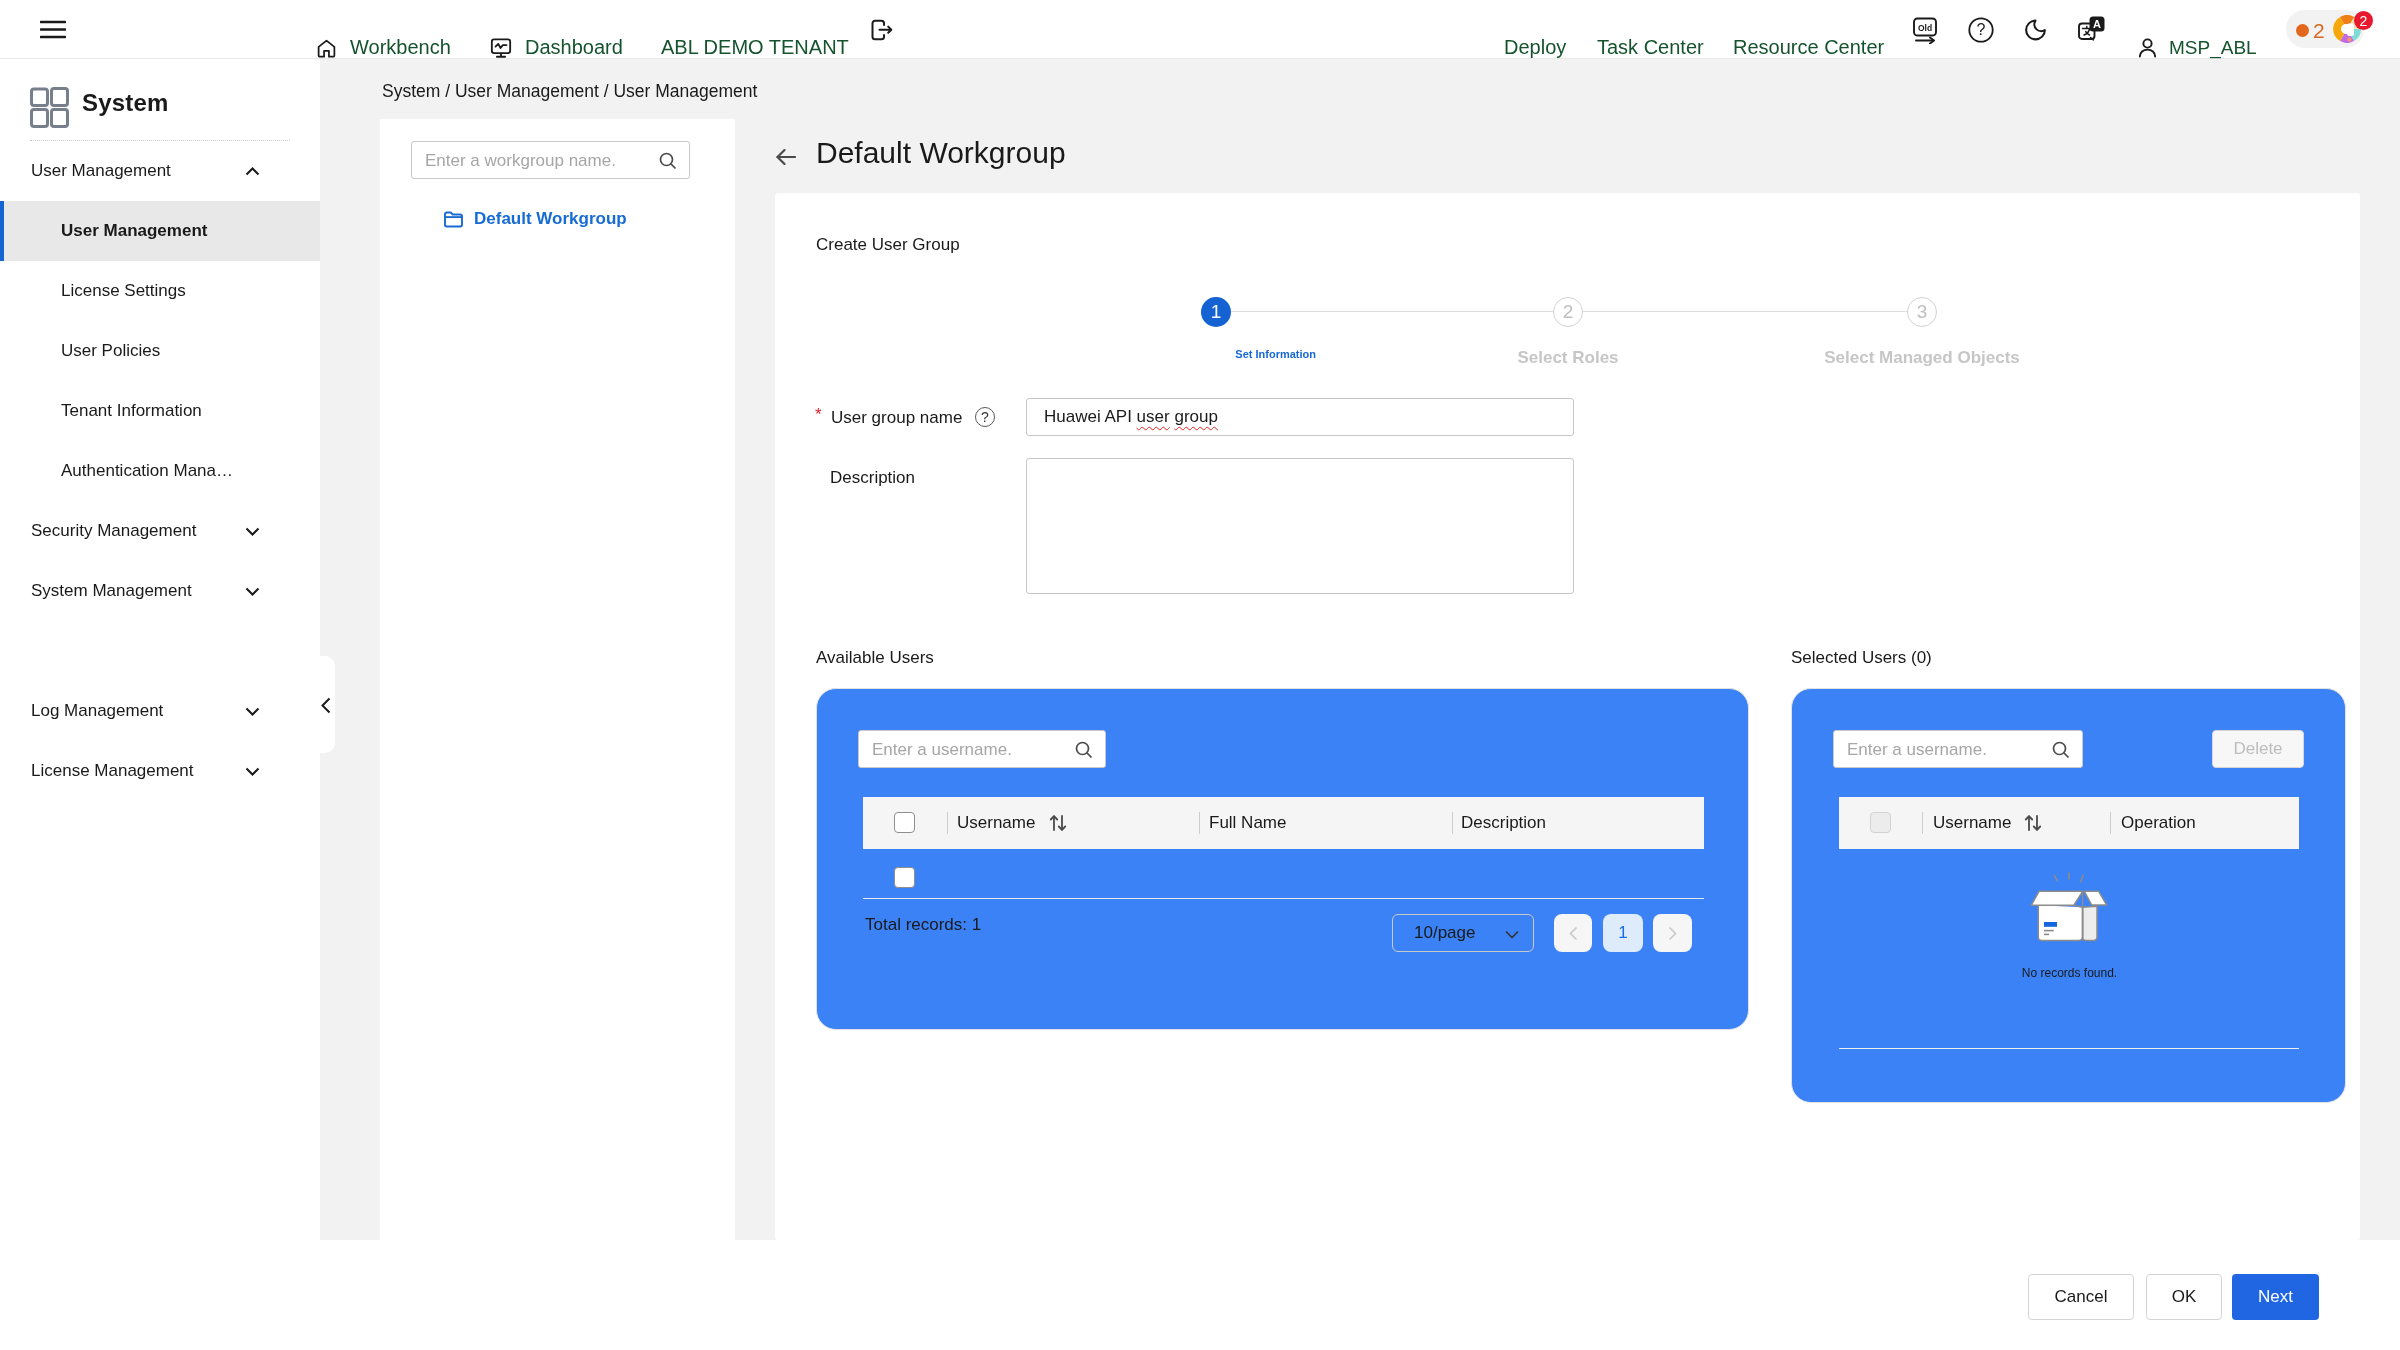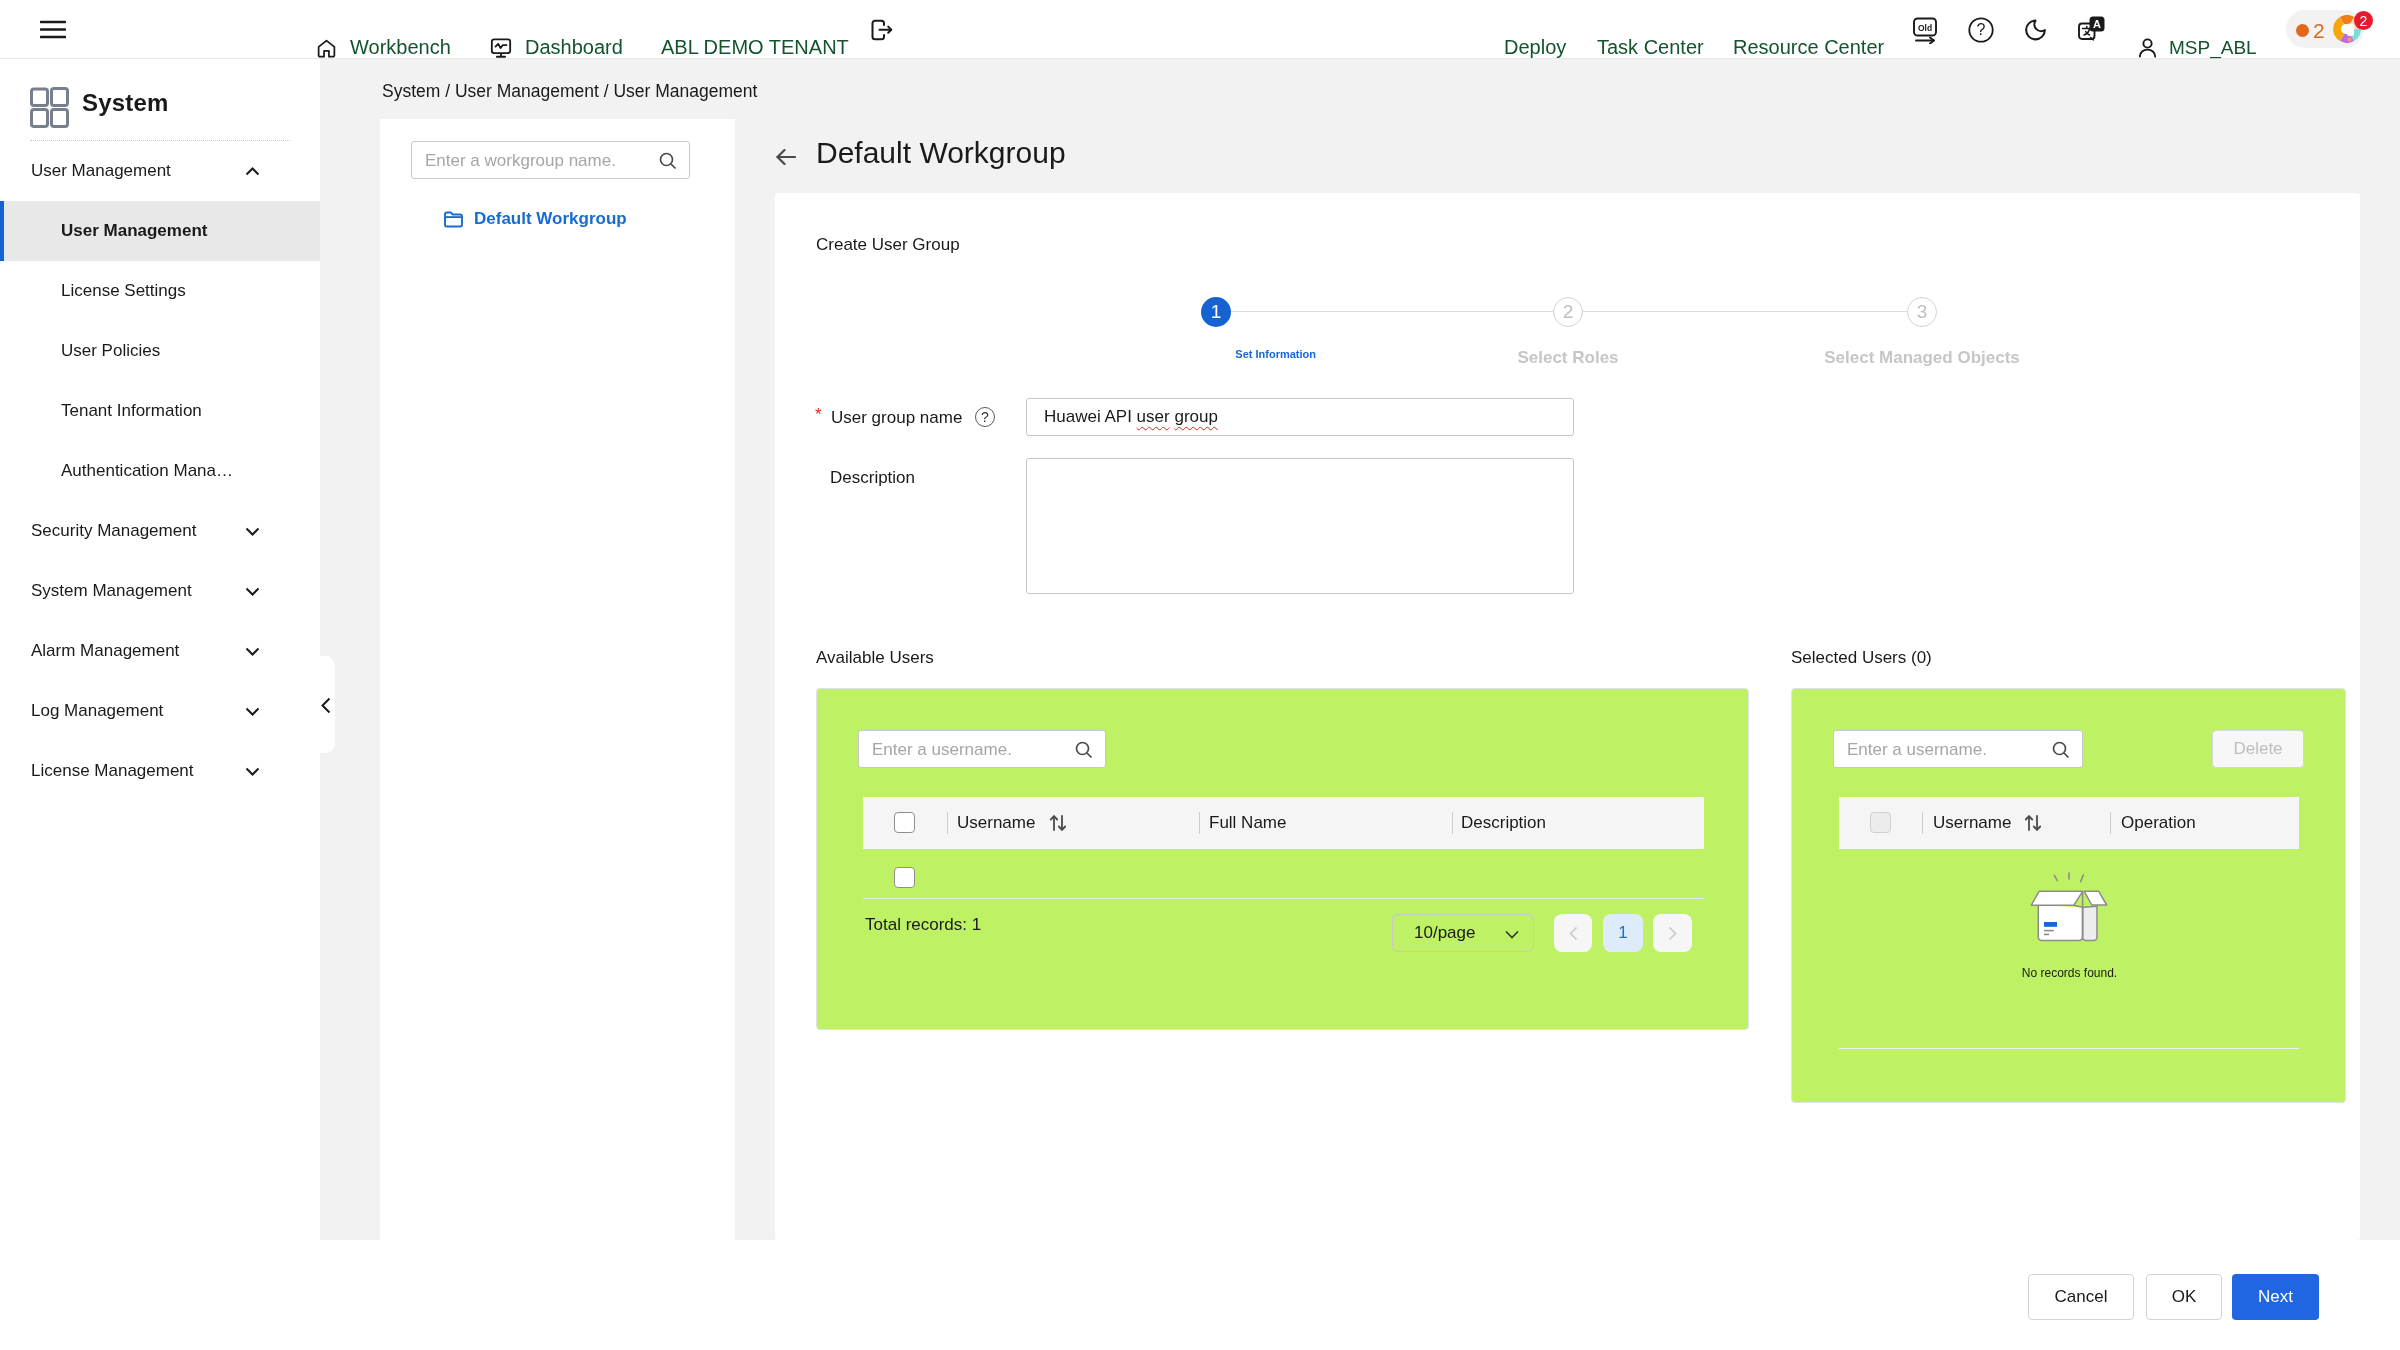--- a/index.html
+++ b/index.html
@@ -23,21 +23,21 @@
 #collapse-tab { position:absolute; left:320px; top:656px; width:15px; height:97px; background:#fff; border-radius:0 10px 10px 0; z-index:21; }
 
 #crumb { position:absolute; left:382px; top:81px; font-size:17.5px; color:#1a1a1a; z-index:5; }
 #treepanel { position:absolute; left:380px; top:119px; width:355px; height:1121px; background:#fff; }
 .searchbox { position:relative; border:1px solid #c8c8c8; border-radius:3px; background:#fff; height:38px; }
 .searchbox .ph { position:absolute; left:13px; top:9px; font-size:17px; color:#a6a6a6; }
 .searchbox svg { position:absolute; right:12px; top:10px; }
 
 #titlerow { position:absolute; left:776px; top:140px; z-index:5; }
 #maincard { position:absolute; left:775px; top:193px; width:1585px; height:1047px; background:#fff; border-radius:3px; }
-.panel { position:absolute; background:#bef264; border:1px solid #e2e2e2; border-radius:4px; }
+.panel { position:absolute; background:#3b82f6; border:1px solid #e2e2e2; border-radius:20px; }
 .thead { position:absolute; background:#f5f5f5; display:flex; align-items:center; font-size:17px; color:#1a1a1a; }
 .cbx { width:21px; height:21px; border:1.5px solid #8f8f8f; border-radius:4px; background:#fff; }
 .cbx.dis { background:#ececec; border-color:#d2d2d2; }
 .vsep { width:1px; height:22px; background:#cccccc; }
 .btn { display:flex; align-items:center; justify-content:center; font-size:17px; border-radius:4px; }
 .pgbtn { position:absolute; top:0; width:38px; height:38px; background:#f6f6f6; border-radius:8px; display:flex; align-items:center; justify-content:center; }
 </style>
 </head>
 <body>
 <div id="topbar">
@@ -150,26 +150,20 @@
       <span class="sub">Authentication Mana…</span>
     </div>
   <div class="mrow" style="top:442px">
       <span class="lbl">Security Management</span>
     <svg class="chev" width="15" height="9" viewBox="0 0 15 9" fill="none" stroke="#1a1a1a" stroke-width="2">
         <path d="M1.5 1.5 7.5 7.5 13.5 1.5"></path>
       </svg>
     </div>
   <div class="mrow" style="top:502px">
       <span class="lbl">System Management</span>
-    <svg class="chev" width="15" height="9" viewBox="0 0 15 9" fill="none" stroke="#1a1a1a" stroke-width="2">
-        <path d="M1.5 1.5 7.5 7.5 13.5 1.5"></path>
-      </svg>
-    </div>
-  <div class="mrow" style="top:562px">
-      <span class="lbl">Alarm Management</span>
     <svg class="chev" width="15" height="9" viewBox="0 0 15 9" fill="none" stroke="#1a1a1a" stroke-width="2">
         <path d="M1.5 1.5 7.5 7.5 13.5 1.5"></path>
       </svg>
     </div>
   <div class="mrow" style="top:682px">
       <span class="lbl">License Management</span>
     <svg class="chev" width="15" height="9" viewBox="0 0 15 9" fill="none" stroke="#1a1a1a" stroke-width="2">
         <path d="M1.5 1.5 7.5 7.5 13.5 1.5"></path>
       </svg>
     </div>

